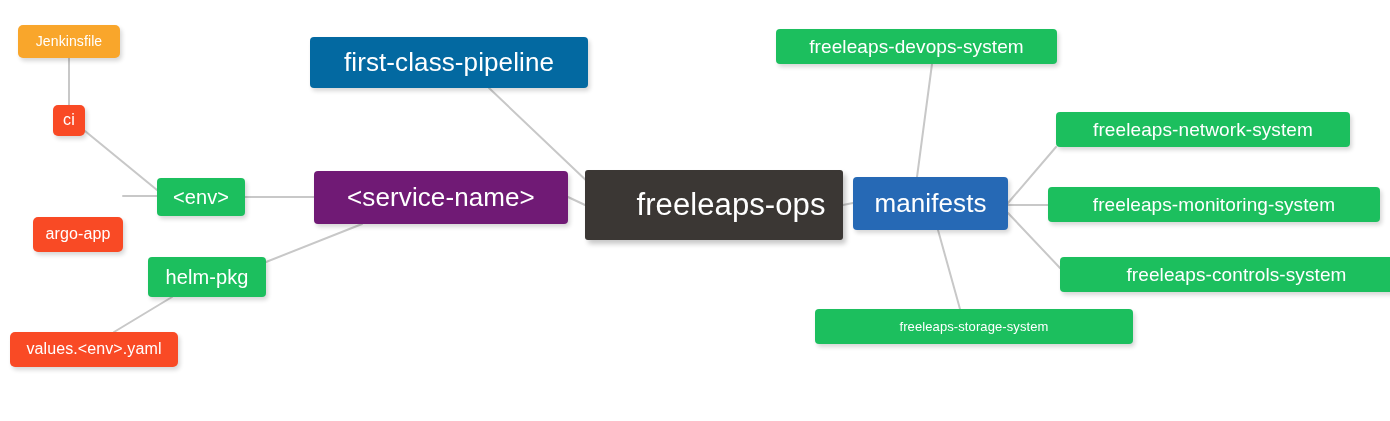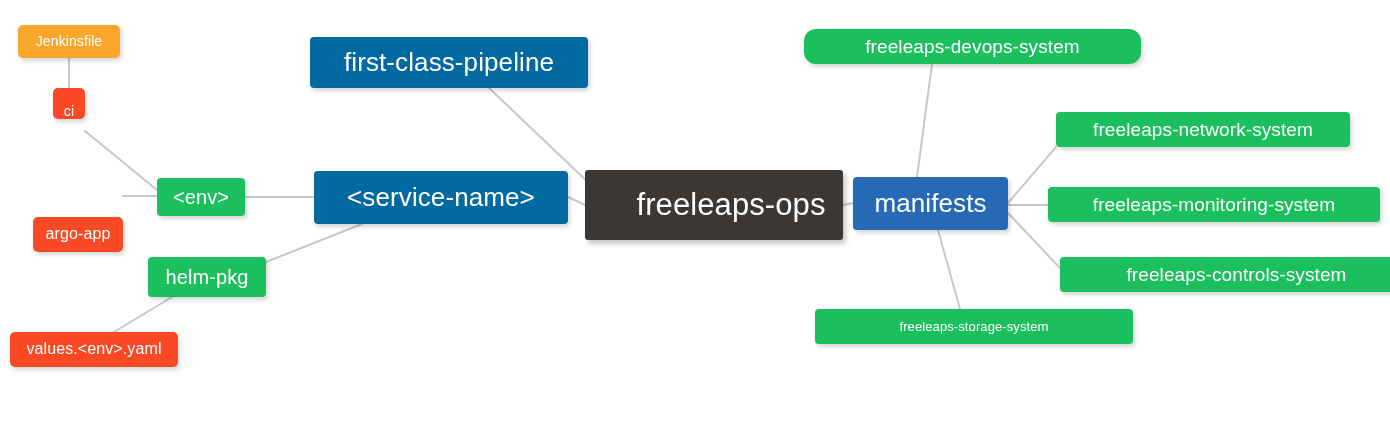--- a/index.html
+++ b/index.html
@@ -70,48 +70,48 @@
       <path d="M 917,177 L 932,64" stroke="#c8c8c8" stroke-width="2" fill="none" stroke-linecap="round"></path>
       <path d="M 1008,203 L 1056,147" stroke="#c8c8c8" stroke-width="2" fill="none" stroke-linecap="round"></path>
       <path d="M 1008,205 L 1048,205" stroke="#c8c8c8" stroke-width="2" fill="none" stroke-linecap="round"></path>
       <path d="M 1008,213 L 1060,268" stroke="#c8c8c8" stroke-width="2" fill="none" stroke-linecap="round"></path>
       <path d="M 938,230 L 960,309" stroke="#c8c8c8" stroke-width="2" fill="none" stroke-linecap="round"></path>
     </svg>
   <div id="node-layer">
       <div class="node root" style="left: 585px; top: 170px; width: 258px; height: 70px; background: rgb(59, 55, 52); font-size: 31px; padding-left: 43px;">
         <span>freeleaps-ops</span>
       </div>
-      <div class="node" style="left: 314px; top: 171px; width: 254px; height: 53px; background: #0369a1; font-size: 26px;">
+      <div class="node" style="left: 314px; top: 171px; width: 254px; height: 53px; background: #701a75; font-size: 26px;">
         <span>&lt;service-name&gt;</span>
       </div>
       <div class="node" style="left: 310px; top: 37px; width: 278px; height: 51px; background: #0369a1; font-size: 26px;">
         <span>first-class-pipeline</span>
       </div>
       <div class="node" style="left: 853px; top: 177px; width: 155px; height: 53px; background: rgb(38, 105, 181); font-size: 26px;">
         <span>manifests</span>
       </div>
       <div class="node" style="left: 157px; top: 178px; width: 88px; height: 38px; background: rgb(28, 191, 94); font-size: 20px;">
         <span>&lt;env&gt;</span>
       </div>
       <div class="node" style="left: 148px; top: 257px; width: 118px; height: 40px; background: rgb(28, 191, 94); font-size: 20px;">
         <span>helm-pkg</span>
       </div>
-      <div class="node tiny" style="left: 53px; top: 88px; width: 32px; height: 31px; background: rgb(249, 74, 37); font-size: 14px; align-items: flex-end;">
+      <div class="node tiny" style="left: 53px; top: 105px; width: 32px; height: 31px; background: rgb(249, 74, 37); font-size: 16px;">
         <span>ci</span>
       </div>
       <div class="node tiny" style="left: 18px; top: 25px; width: 102px; height: 33px; background: rgb(249, 166, 43); font-size: 14px;">
         <span>Jenkinsfile</span>
       </div>
       <div class="node tiny" style="left: 33px; top: 178px; width: 90px; height: 35px; background: rgb(249, 74, 37); font-size: 16px; margin-top: 39px;">
         <span>argo-app</span>
       </div>
       <div class="node tiny" style="left: 10px; top: 332px; width: 168px; height: 35px; background: rgb(249, 74, 37); font-size: 16px;">
         <span>values.&lt;env&gt;.yaml</span>
       </div>
-      <div class="node" style="left: 804px; top: 29px; width: 337px; height: 35px; background: rgb(28, 191, 94); font-size: 19px; border-radius: 12px;">
+      <div class="node" style="left: 776px; top: 29px; width: 281px; height: 35px; background: rgb(28, 191, 94); font-size: 19px;">
         <span>freeleaps-devops-system</span>
       </div>
       <div class="node" style="left: 1056px; top: 112px; width: 294px; height: 35px; background: rgb(28, 191, 94); font-size: 19px;">
         <span>freeleaps-network-system</span>
       </div>
       <div class="node" style="left: 1048px; top: 187px; width: 332px; height: 35px; background: rgb(28, 191, 94); font-size: 19px;">
         <span>freeleaps-monitoring-system</span>
       </div>
       <div class="node" style="left: 1060px; top: 257px; width: 353px; height: 35px; background: rgb(28, 191, 94); font-size: 19px;">
         <span>freeleaps-controls-system</span>

